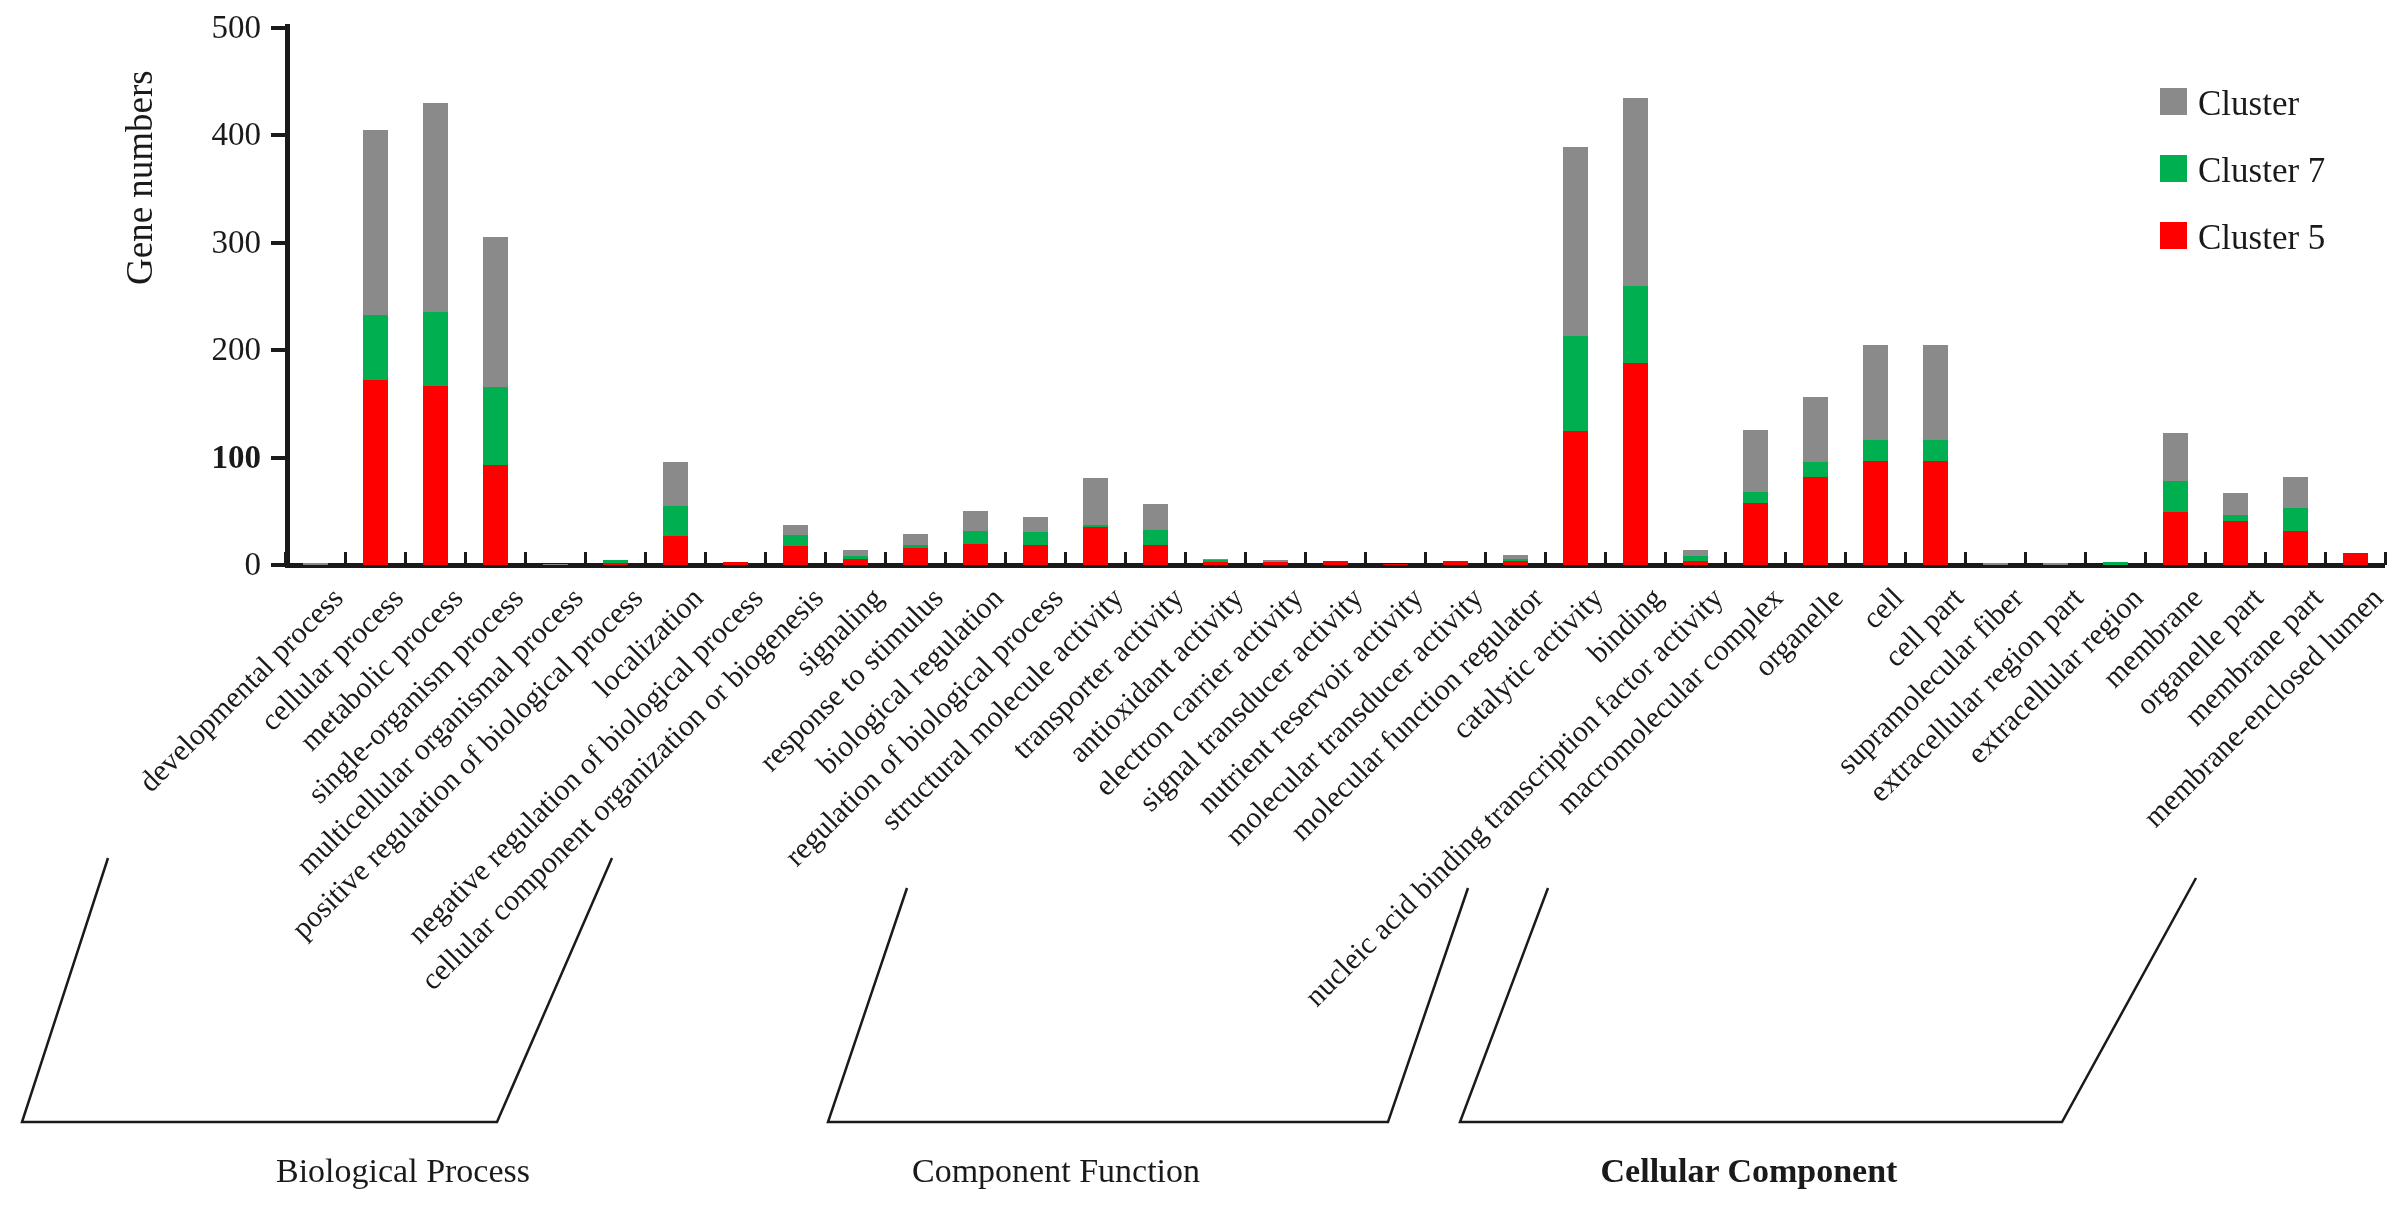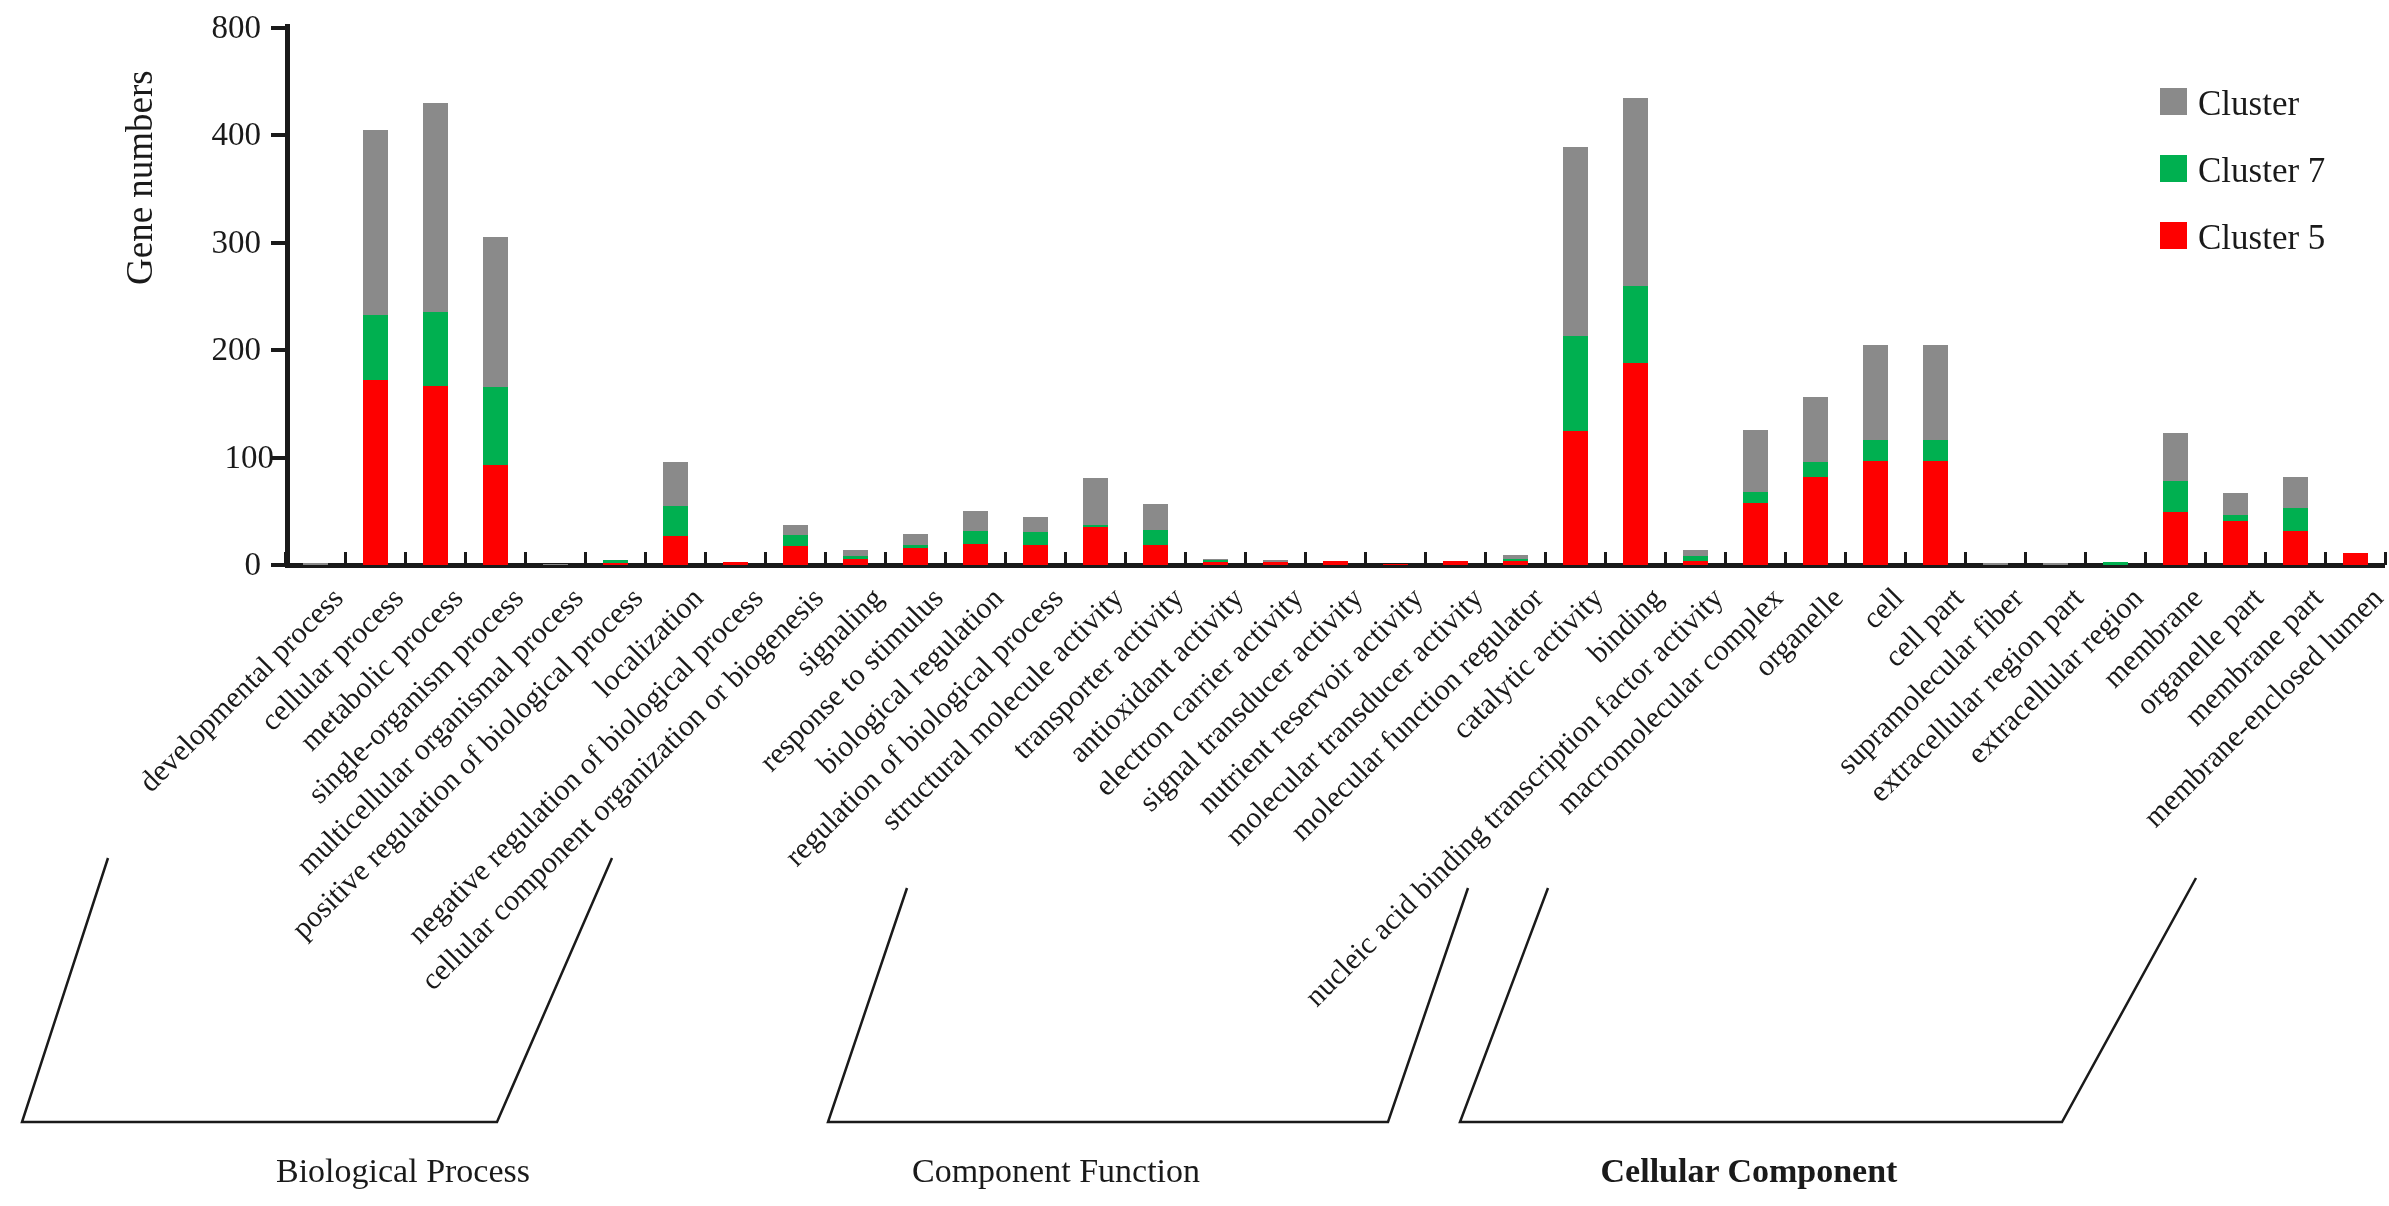--- a/index.html
+++ b/index.html
@@ -25,29 +25,29 @@
 <body>
 
 <div id="figure">
   <div class="ylab">Gene numbers</div>
   <div class="axis-line" style="left:285px;top:24px;width:5px;height:543px;"></div>
   <div class="axis-line" style="left:285px;top:563px;width:2100px;height:5px;"></div>
   <div id="yticks">
       <div class="ytick" style="left: 271px; top: 563px;"></div>
       <div class="ytick-label" style="left: 171px; top: 548px;">0</div>
       <div class="ytick" style="left: 271px; top: 455.6px;"></div>
-      <div class="ytick-label" style="left: 184px; top: 440.6px;">100</div>
+      <div class="ytick-label" style="left: 171px; top: 440.6px; font-weight: bold;">100</div>
       <div class="ytick" style="left: 271px; top: 348.2px;"></div>
       <div class="ytick-label" style="left: 171px; top: 333.2px;">200</div>
       <div class="ytick" style="left: 271px; top: 240.8px;"></div>
       <div class="ytick-label" style="left: 171px; top: 225.8px;">300</div>
       <div class="ytick" style="left: 271px; top: 133.4px;"></div>
       <div class="ytick-label" style="left: 171px; top: 118.4px;">400</div>
       <div class="ytick" style="left: 271px; top: 26px;"></div>
-      <div class="ytick-label" style="left: 171px; top: 11px;">800</div>
+      <div class="ytick-label" style="left: 171px; top: 11px;">500</div>
       <div class="xtick" style="left: 284px; top: 552px;"></div>
       <div class="xtick" style="left: 344px; top: 552px;"></div>
       <div class="xtick" style="left: 404px; top: 552px;"></div>
       <div class="xtick" style="left: 464px; top: 552px;"></div>
       <div class="xtick" style="left: 524px; top: 552px;"></div>
       <div class="xtick" style="left: 584px; top: 552px;"></div>
       <div class="xtick" style="left: 644px; top: 552px;"></div>
       <div class="xtick" style="left: 704px; top: 552px;"></div>
       <div class="xtick" style="left: 764px; top: 552px;"></div>
       <div class="xtick" style="left: 824px; top: 552px;"></div>

